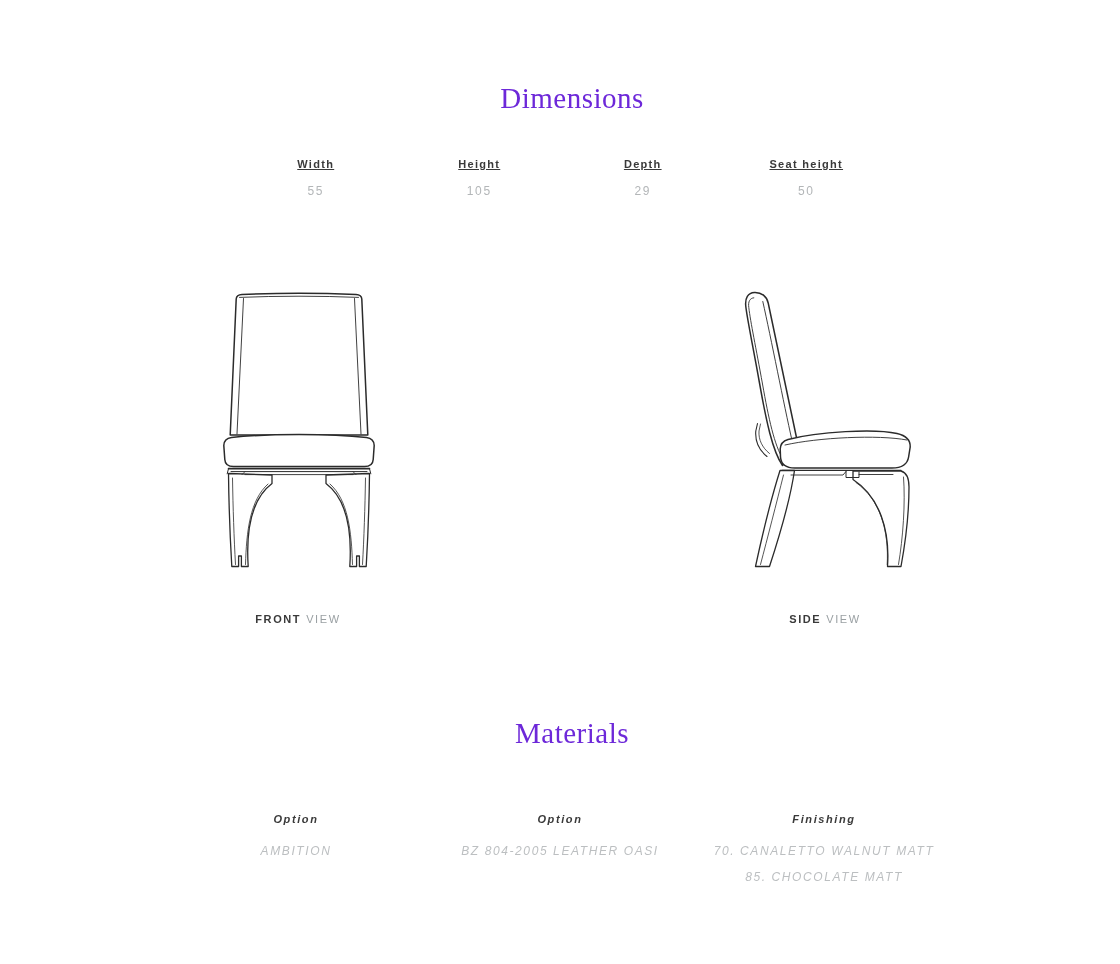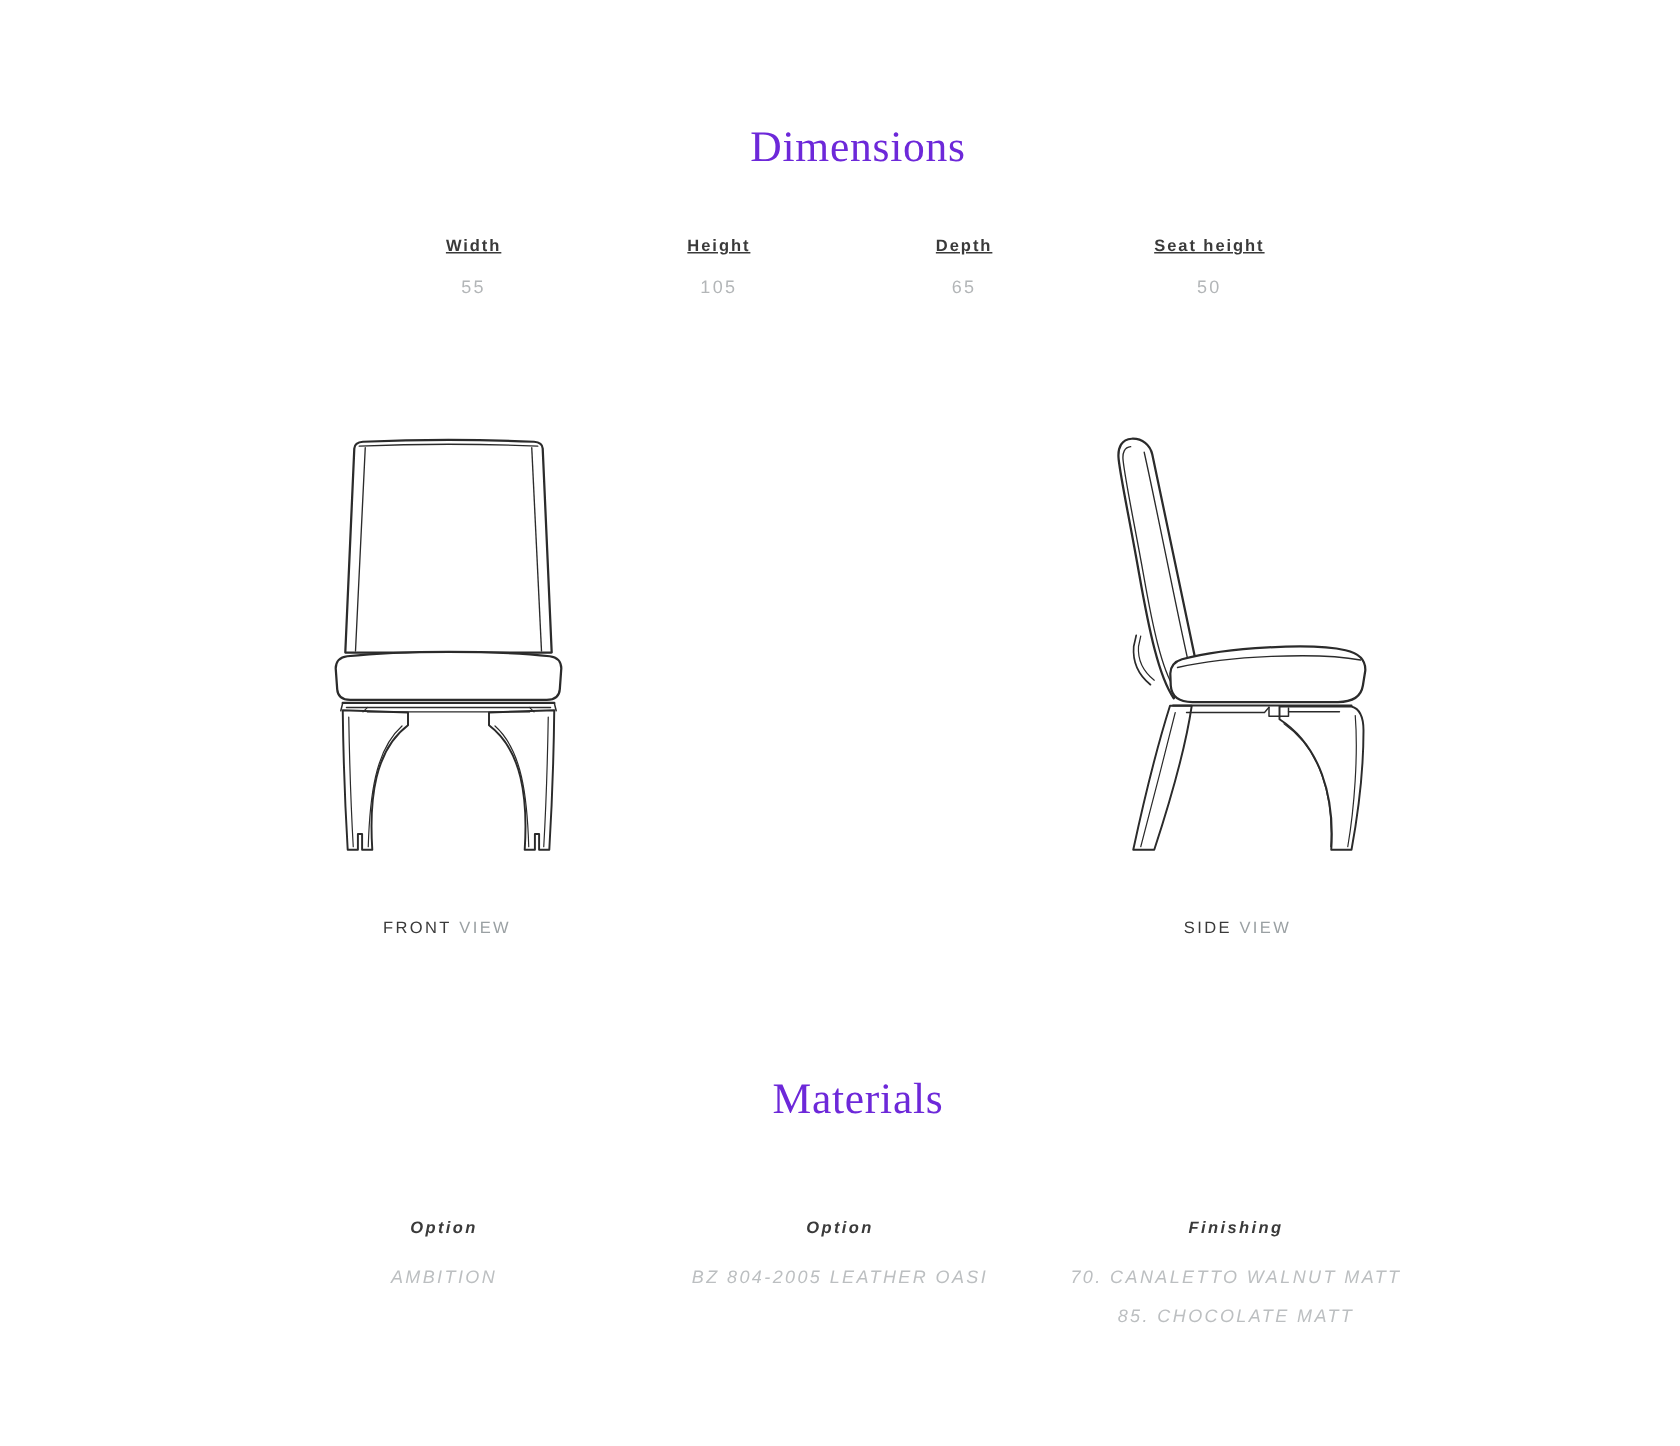--- a/index.html
+++ b/index.html
@@ -38,21 +38,21 @@
   #figure-side{left:733px;}
   .figure svg{display:block;}
 
   .view-label{
     position:absolute;top:613px;width:200px;
     text-align:center;font-size:11px;letter-spacing:1.6px;
     white-space:nowrap;
   }
   #view-label-front{left:198px;}
   #view-label-side{left:725px;}
-  .view-primary{font-weight:400;color:#3a3a3a;margin-right:5px;}
+  .view-primary{font-weight:700;color:#3a3a3a;margin-right:5px;}
   .view-secondary{font-weight:400;color:#9aa0a3;}
 
   .materials-row{
     position:absolute;top:813px;left:164px;width:792px;
     display:flex;
     font-style:italic;
   }
   .mat-col{flex:1;text-align:center;}
   .mat-label{
     font-size:11px;font-weight:700;color:#3a3a3a;
@@ -76,21 +76,21 @@
     <div class="spec">
       <div class="spec-label">Width</div>
       <div class="spec-value">55</div>
     </div>
     <div class="spec">
       <div class="spec-label">Height</div>
       <div class="spec-value">105</div>
     </div>
     <div class="spec">
       <div class="spec-label">Depth</div>
-      <div class="spec-value">65</div>
+      <div class="spec-value">29</div>
     </div>
     <div class="spec">
       <div class="spec-label">Seat height</div>
       <div class="spec-value">50</div>
     </div>
   </div>
 
   <div class="figure" id="figure-front">
     <svg width="162" height="285" viewBox="0 0 162 285">
 

